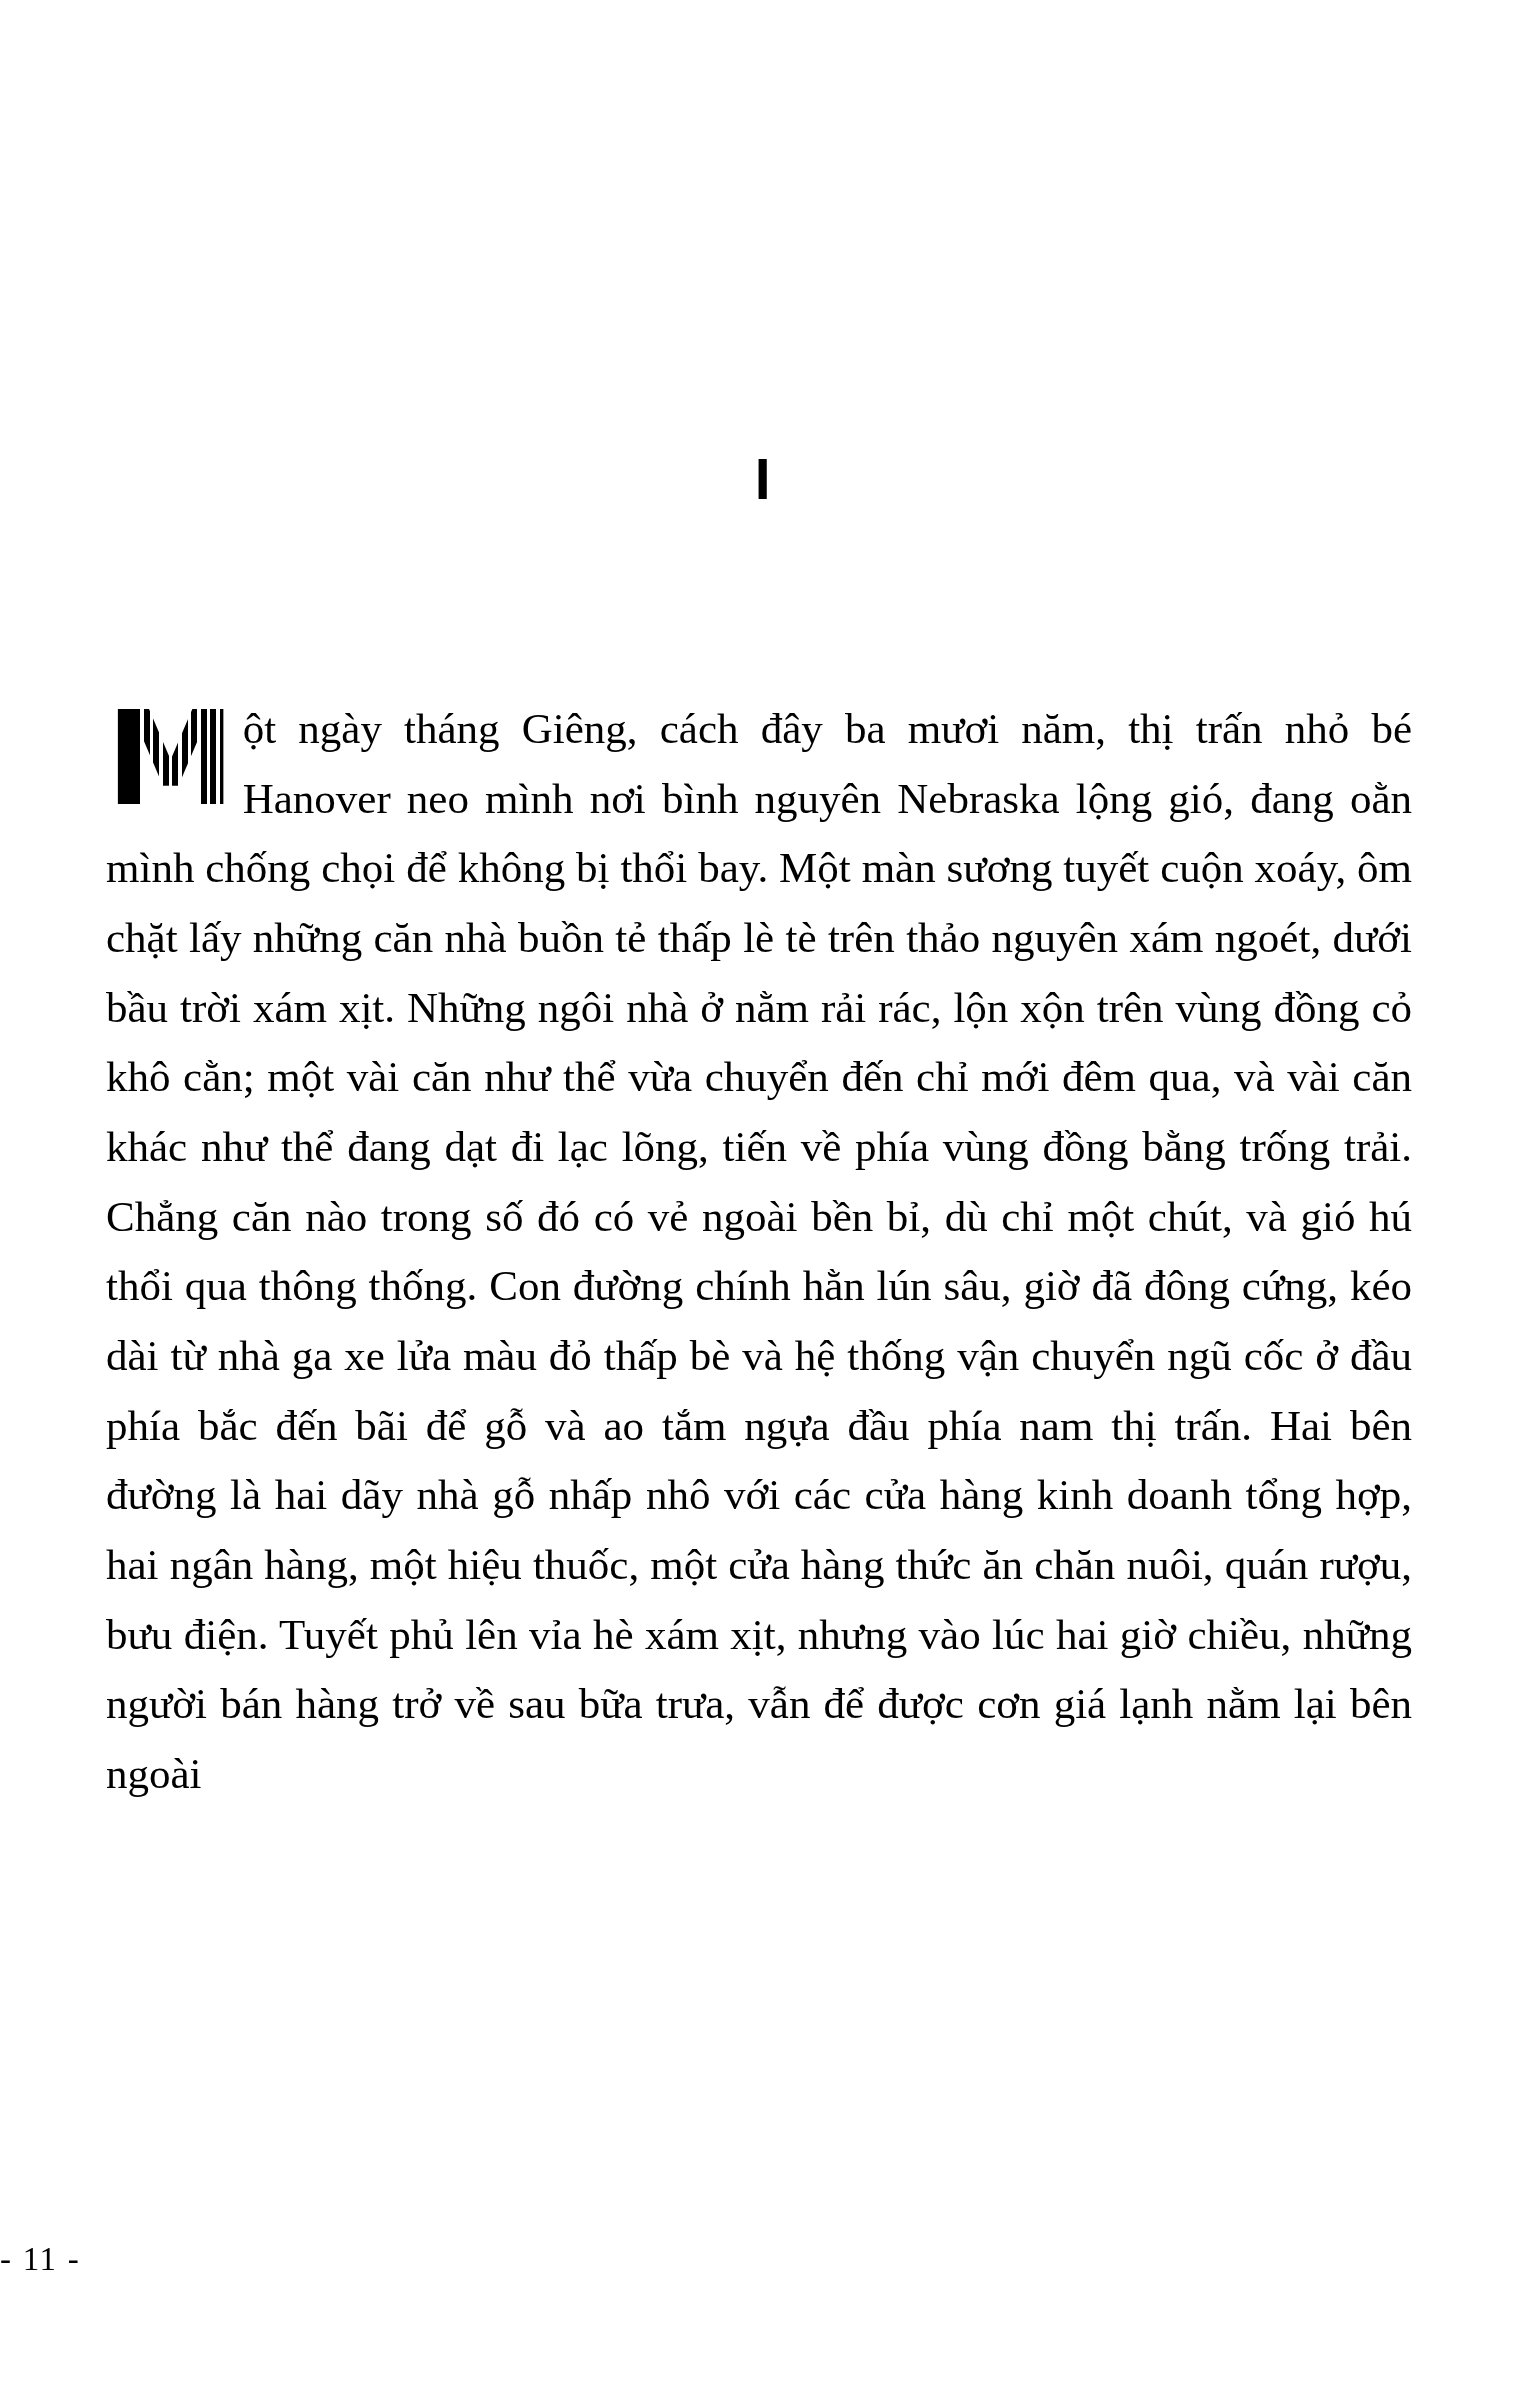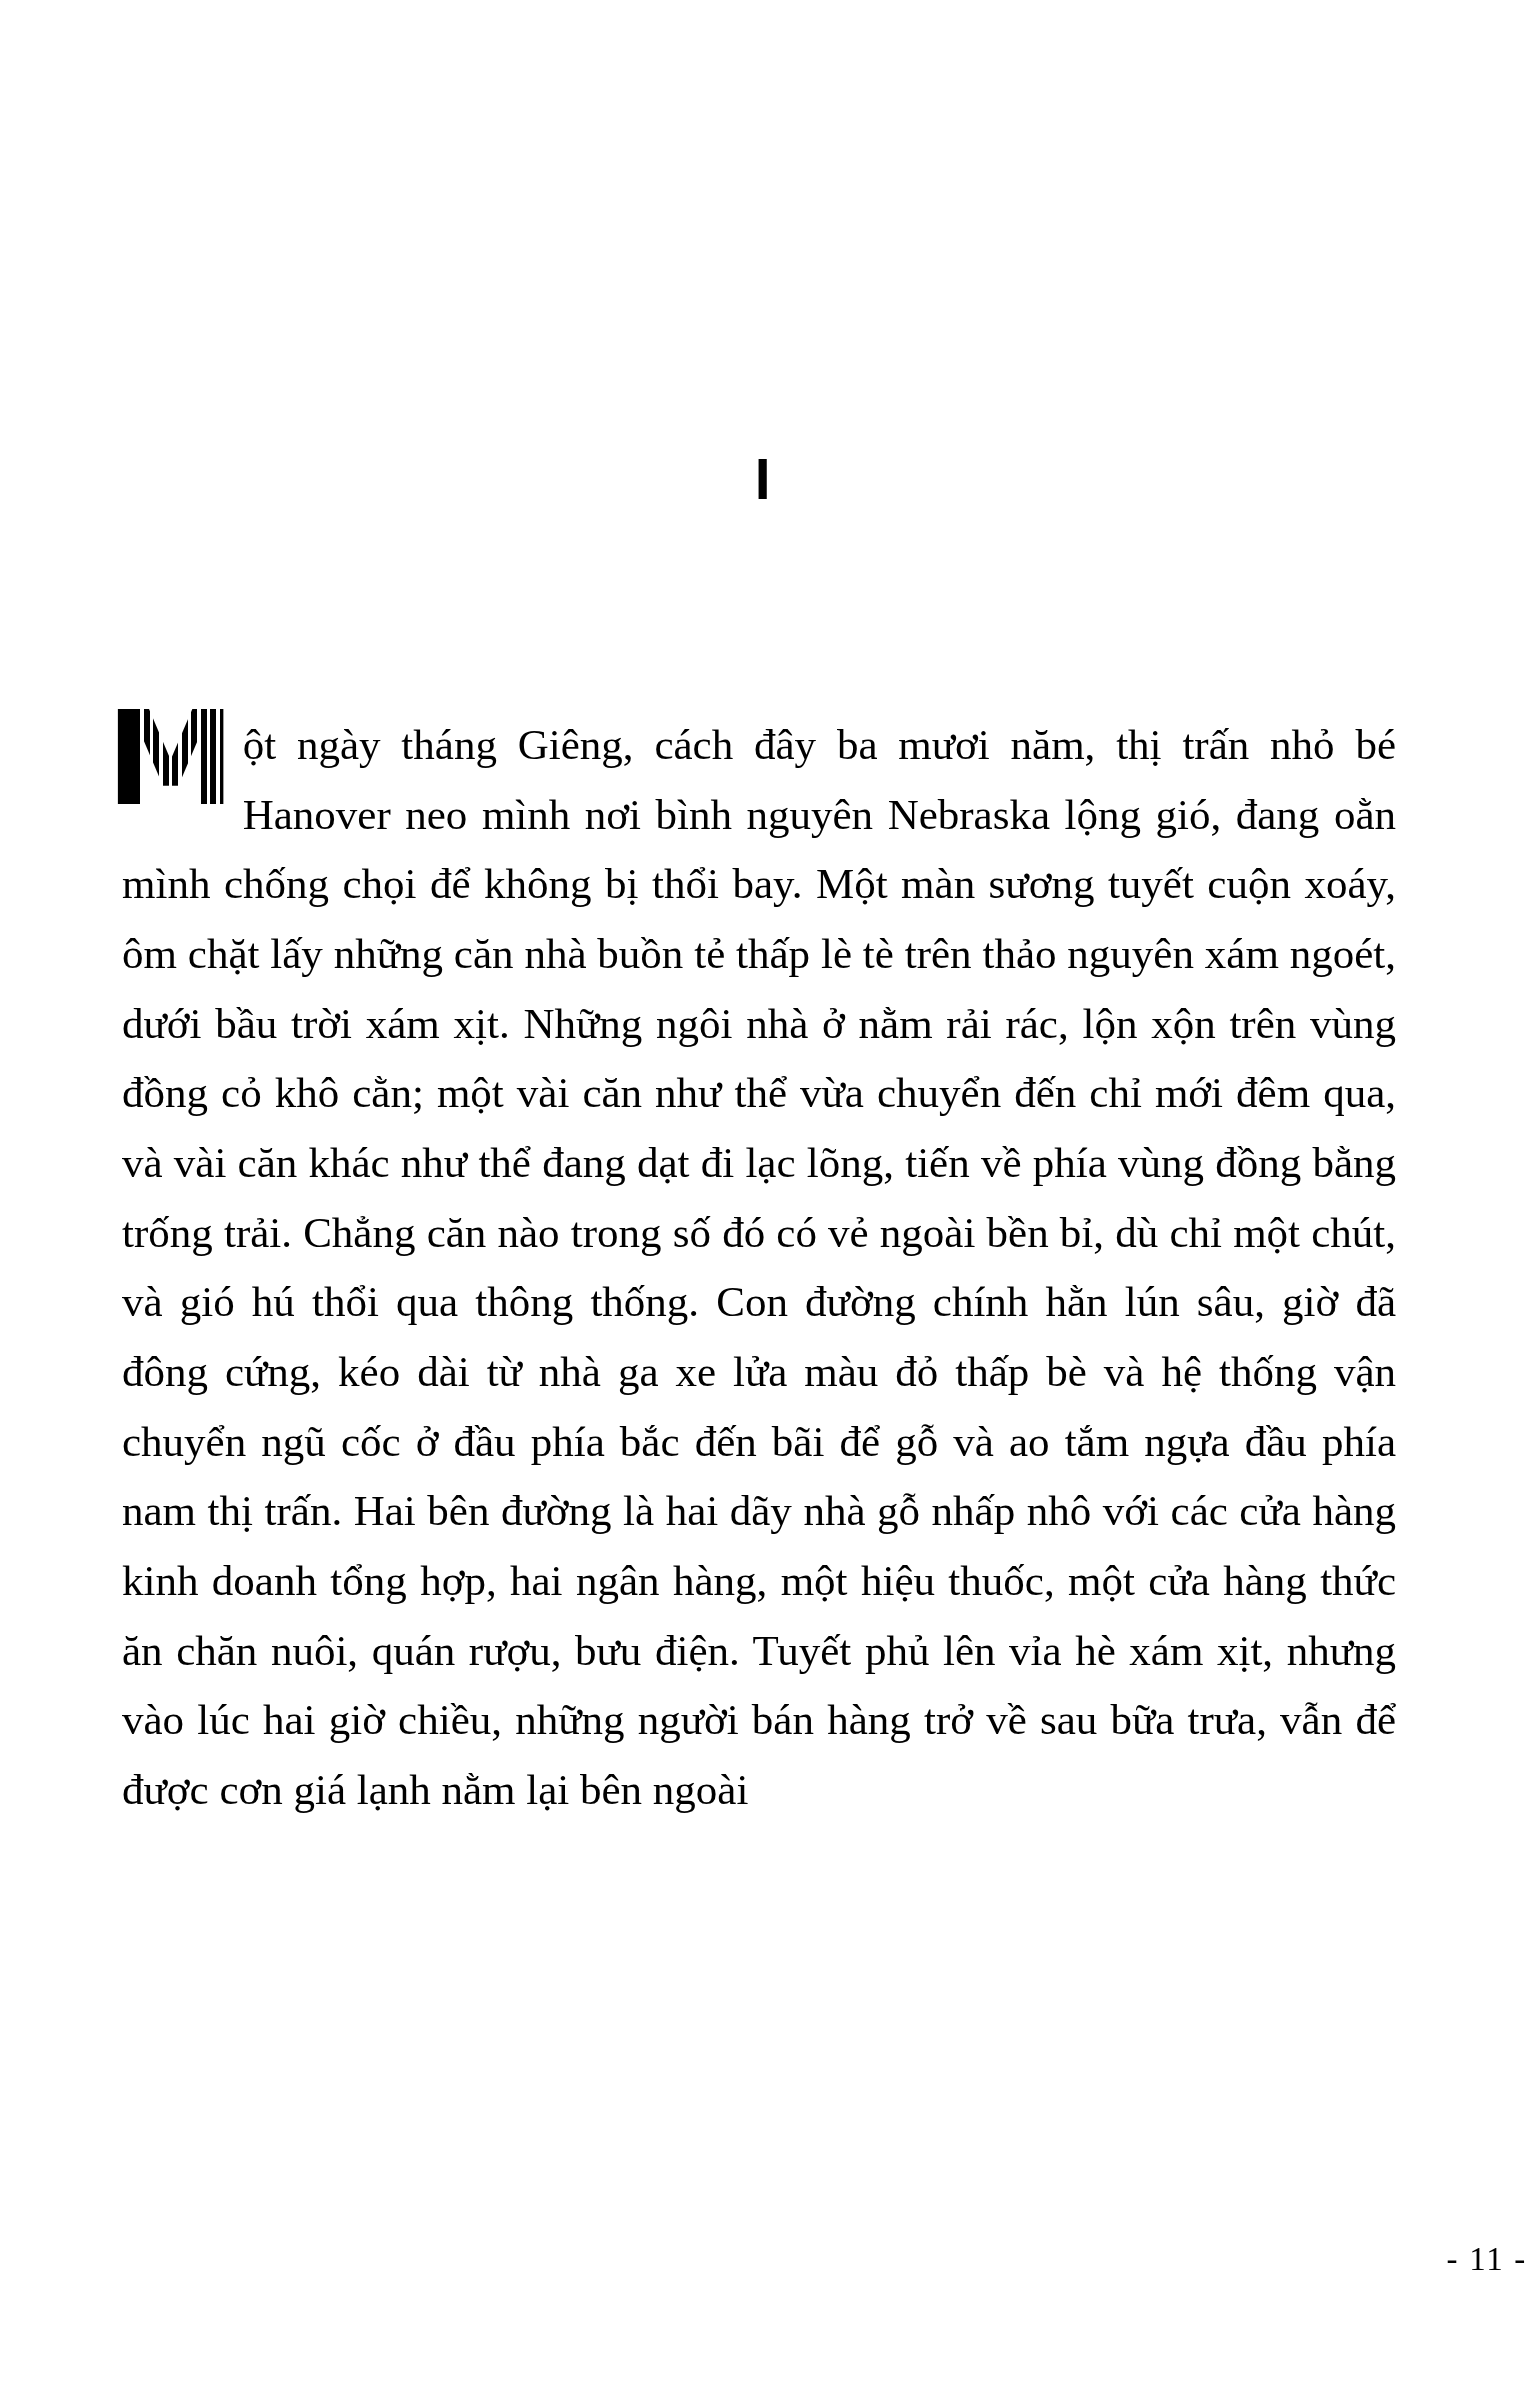--- a/index.html
+++ b/index.html
@@ -36,21 +36,21 @@
     left: 106px;
     width: 1306px;
   }
   .body-text {
     font-family: "Liberation Serif", serif;
     font-size: 43px;
     line-height: 1.62;
     text-align: justify;
     text-justify: inter-word;
     color: #000000;
-    margin: 16px;
+    margin: 0;
     hyphens: none;
   }
   
   .dropcap {
     float: left;
     position: relative;
     width: 128px;
     height: 102px;
     margin: 14px 8.7px 0 0;
     line-height: 1;
@@ -84,21 +84,21 @@
     line-height: 1;
     letter-spacing: -1.7px;
     color: #000000;
     clip-path: polygon(0 0, 22% 0, 22% 100%, 0 100%);
   }
   .page-number {
     position: absolute;
     bottom: 123px;
     left: 0;
     right: 0;
-    text-align: right;
+    text-align: left;
     font-family: "Liberation Serif", serif;
     font-size: 33px;
     letter-spacing: 1.7px;
     color: #000000;
   }
 </style>
 </head>
 <body>
 
 <div class="page">

